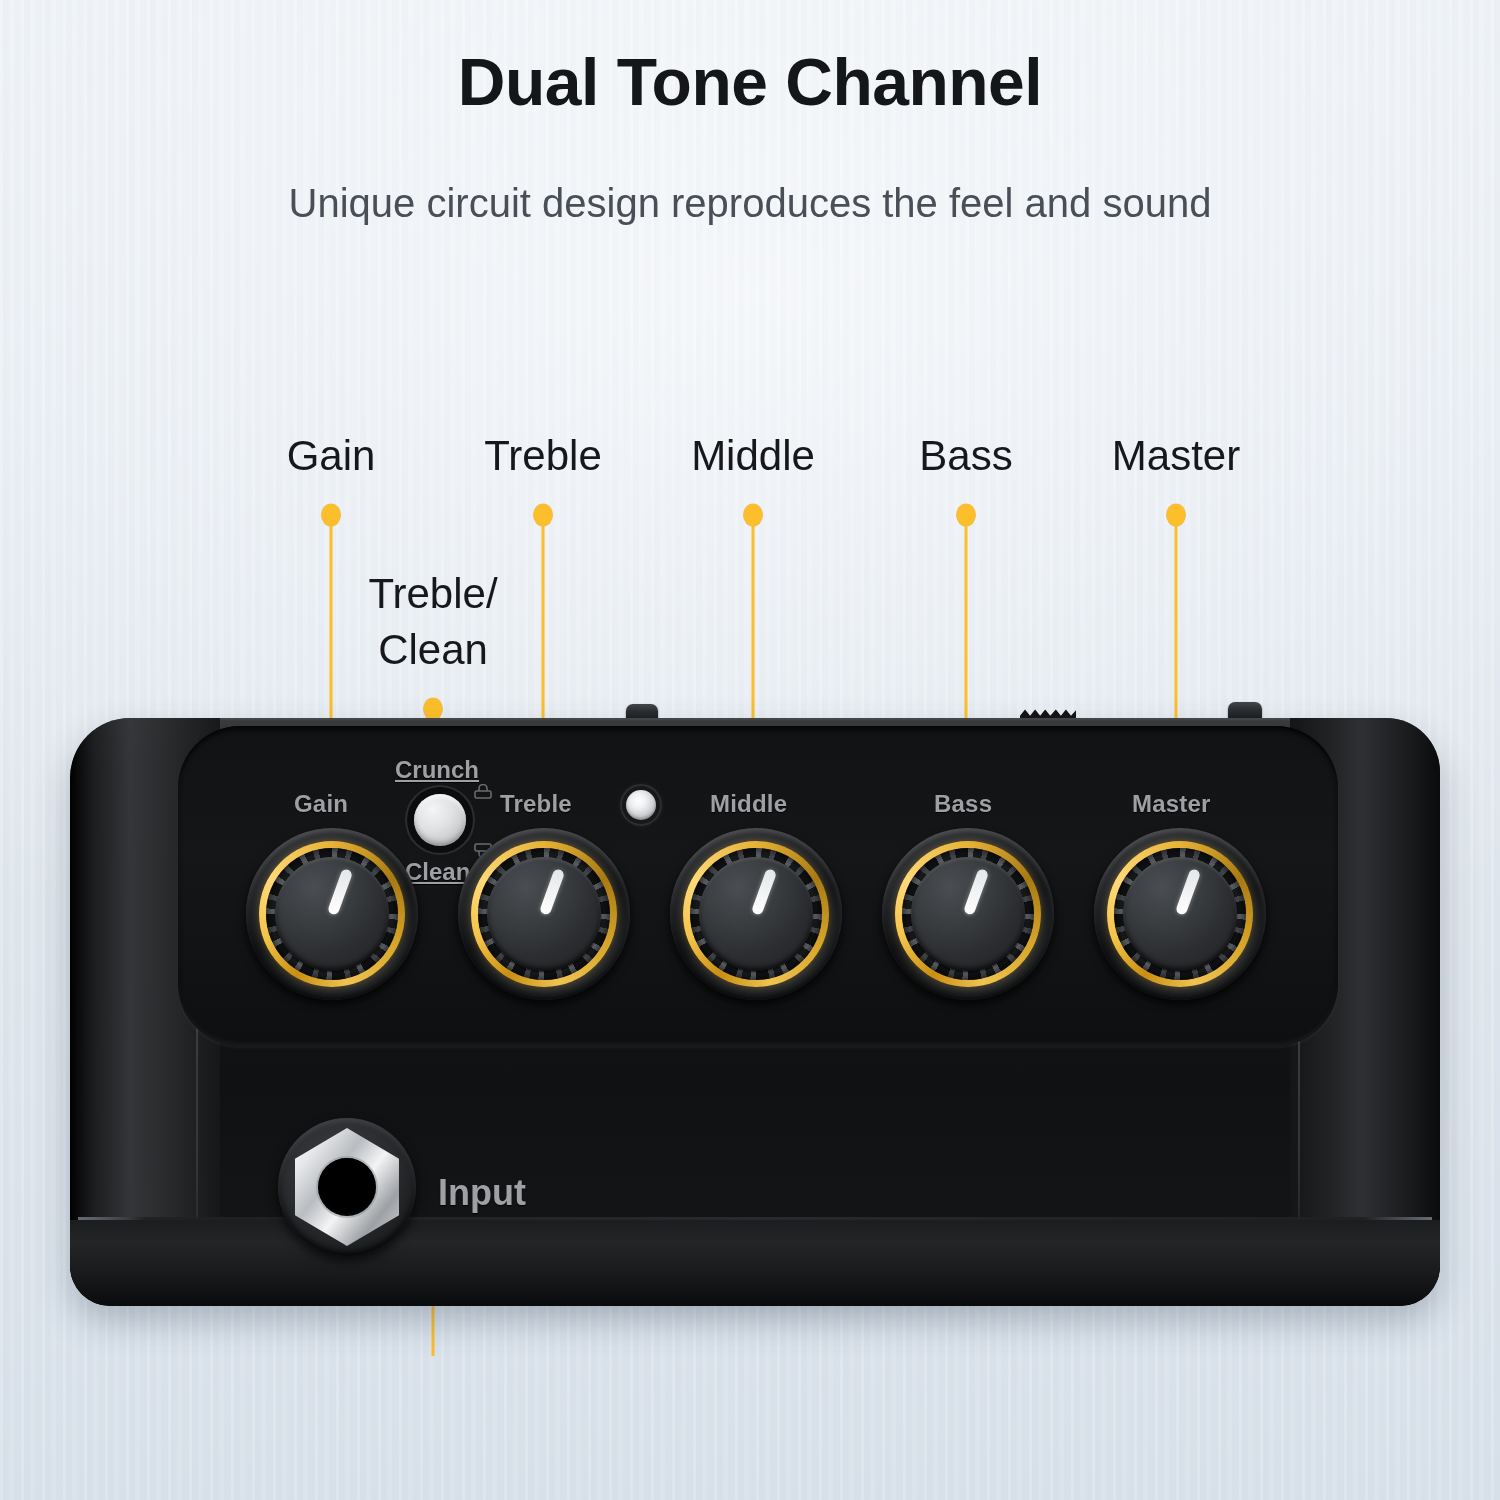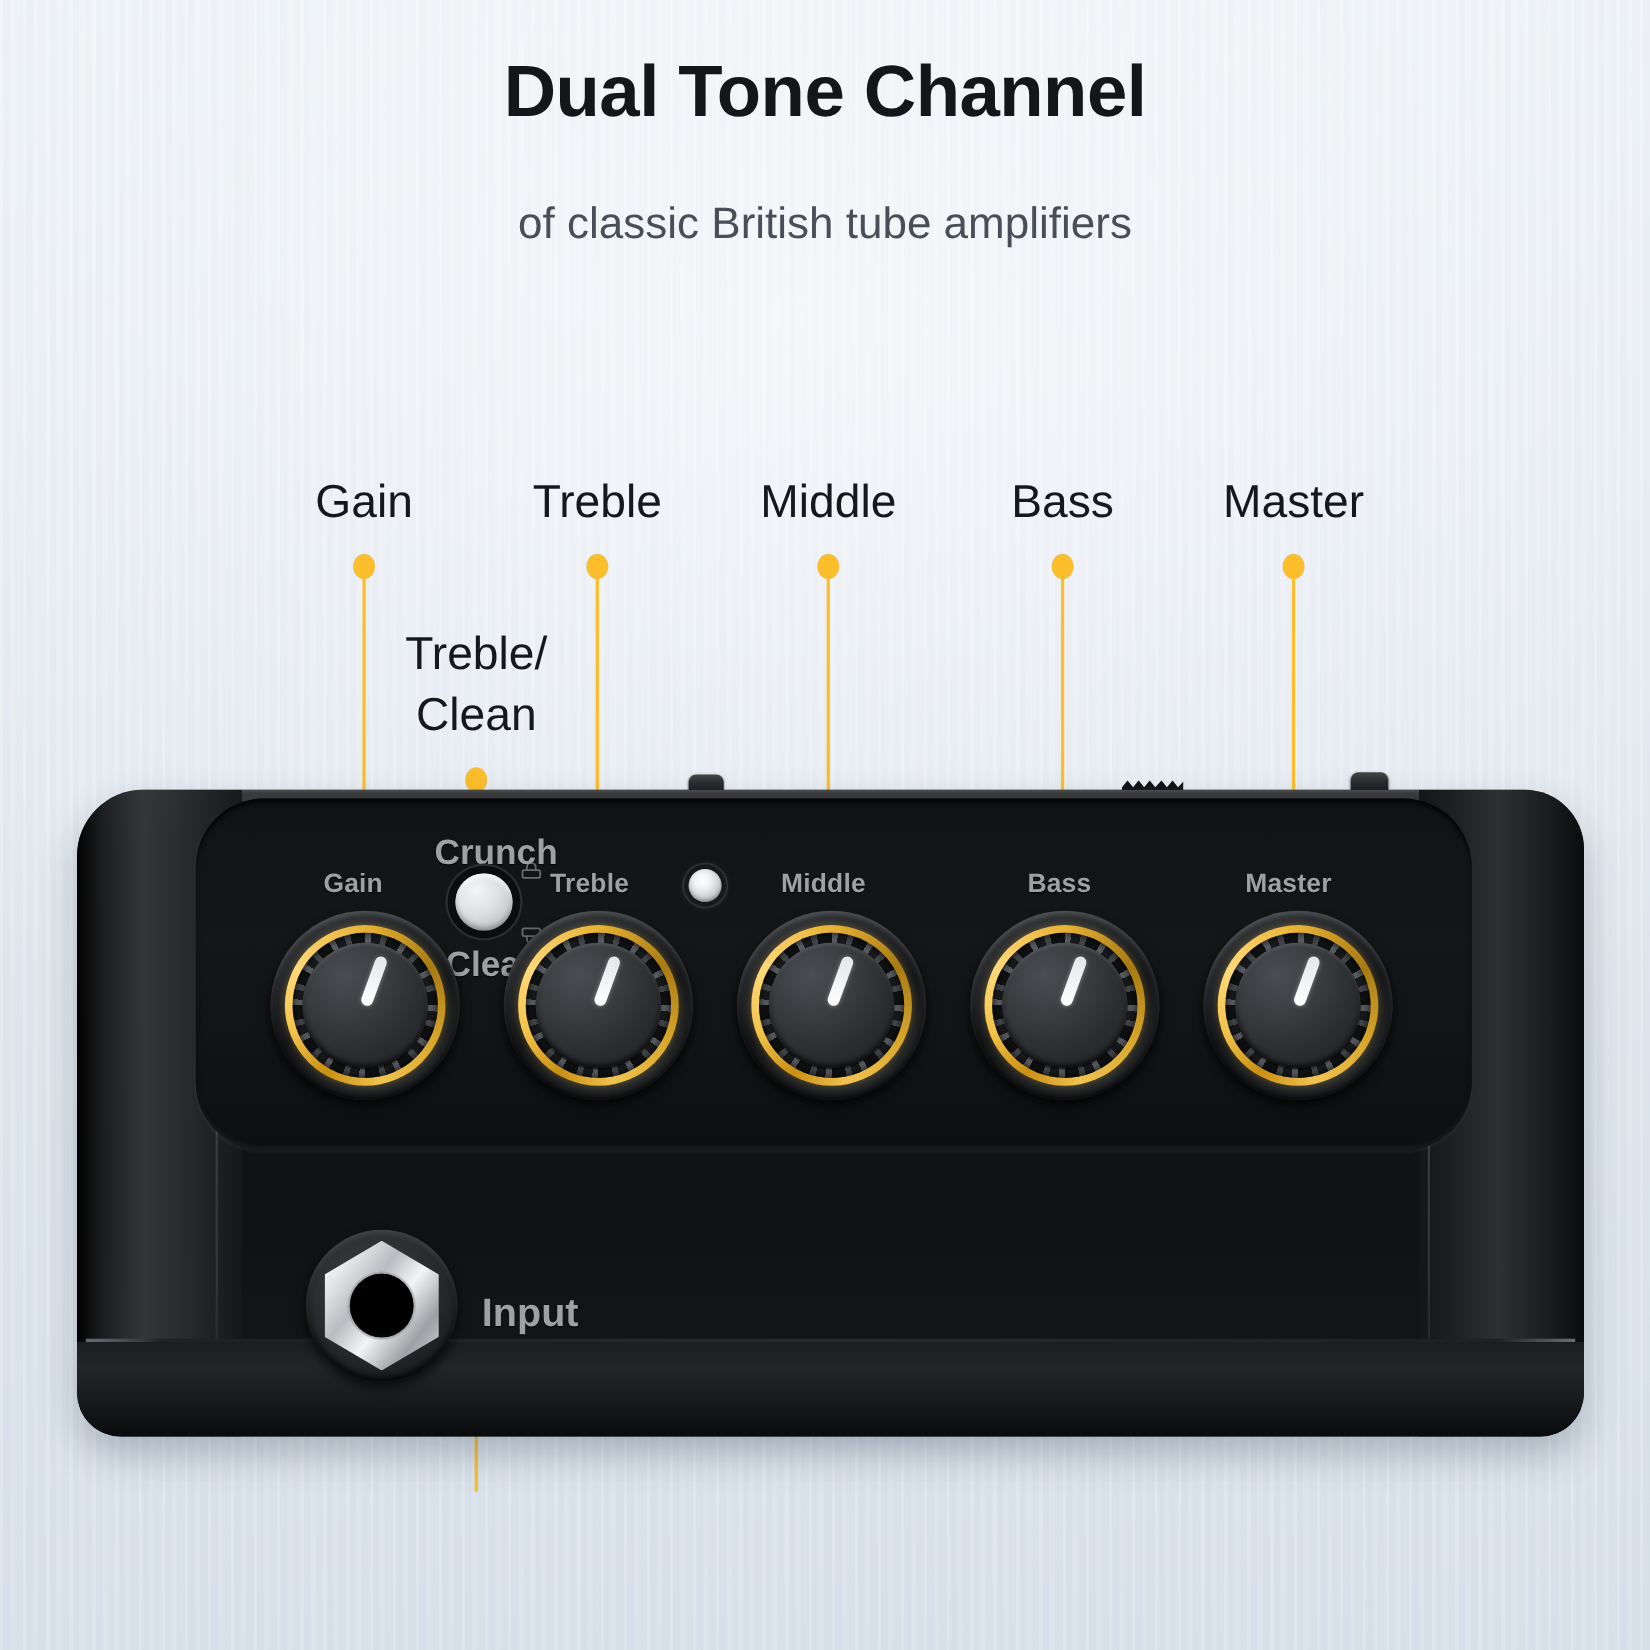--- a/index.html
+++ b/index.html
@@ -198,22 +198,22 @@
     position:absolute;width:52px;height:52px;border-radius:50%;
     background:radial-gradient(circle at 36% 30%,#f4f5f6 0%,#dfe0e2 42%,#c4c6c8 74%,#a9abae 100%);
     box-shadow:
       0 0 0 7px #0b0c0d,
       0 0 0 9px #2b2d30,
       inset 0 -3px 5px rgba(0,0,0,.28),
       inset 0 3px 4px rgba(255,255,255,.85),
       0 4px 8px rgba(0,0,0,.75);
   }
   .toggle-word{
-    position:absolute;font-size:32px;font-weight:700;color:#9ea0a3;
-    white-space:nowrap;text-shadow:0 1px 1px rgba(0,0,0,.9);
+    position:absolute;font-size:24px;font-weight:700;color:#9ea0a3;
+    white-space:nowrap;text-shadow:0 1px 1px rgba(0,0,0,.9);text-decoration:underline;
   }
   .mini-icon{position:absolute;opacity:.62;}
 
   
   #led{
     position:absolute;width:30px;height:30px;border-radius:50%;
     background:radial-gradient(circle at 42% 36%,#ffffff 0%,#f0f1f3 28%,#c8cacd 62%,#8b8e92 100%);
     box-shadow:
       0 0 0 4px #17181a,
       0 0 0 6px #2c2e31,
@@ -261,21 +261,21 @@
 </head>
 <body>
 
 <div id="stage">
 
   <div id="bg-texture"></div>
   <div id="bg-vignette"></div>
 
   <div id="headline">Dual Tone Channel</div>
   <div id="subhead">
-    <span class="l2">of classic British tube amplifiers</span>
+    <span class="l1">Unique circuit design reproduces the feel and sound</span>
   </div>
 
   <div class="callout" style="left:330px;top:432px;width:2px;">
     <div class="c-label" style="top:0;">Gain</div>
     <div class="c-dot" style="top:72px;"></div>
     <div class="c-line" style="top:90px;height:678px;"></div>
   </div>
 
   <div class="callout" style="left:432px;top:570px;width:2px;">
     <div class="c-label" style="top:0;">Treble/</div>

